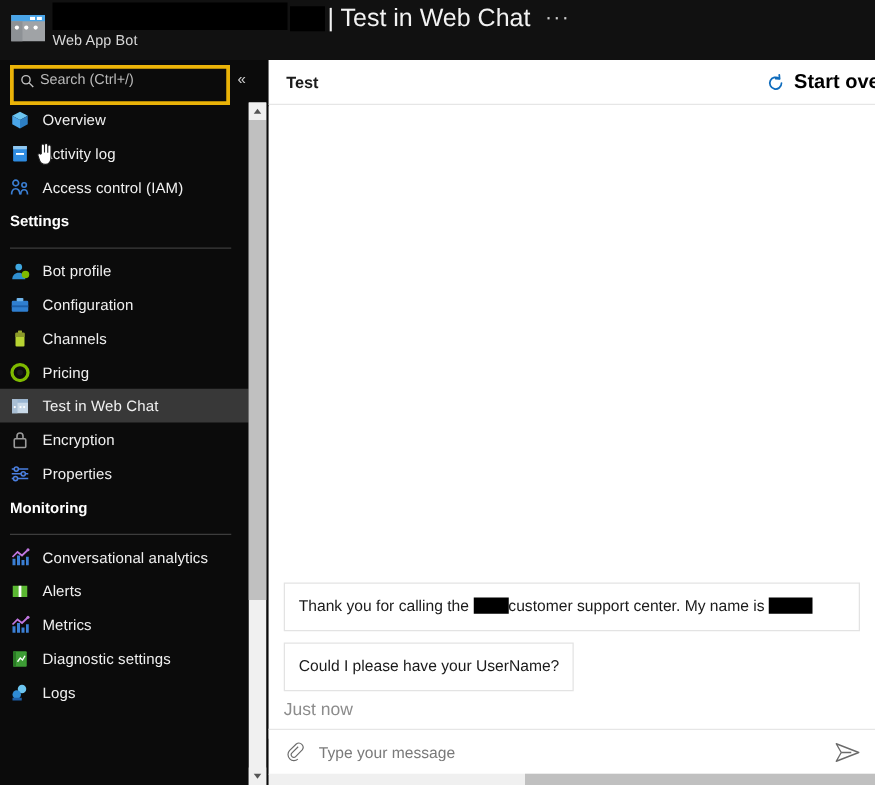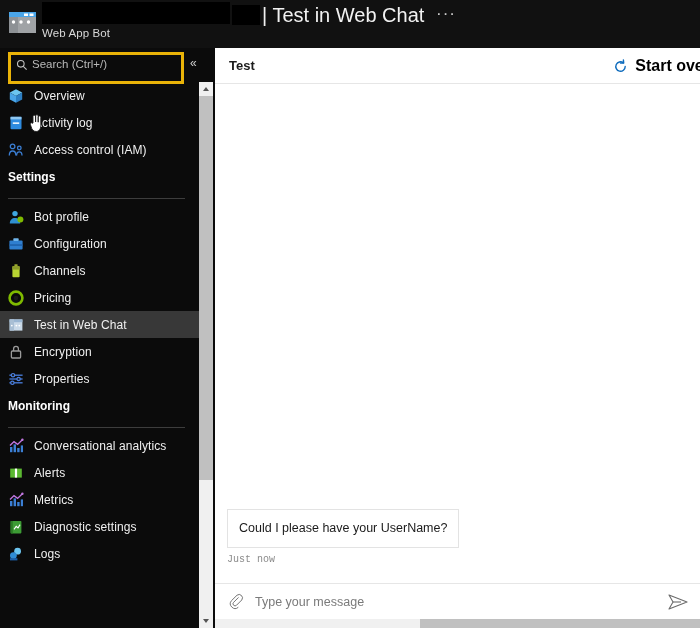--- a/index.html
+++ b/index.html
@@ -145,21 +145,21 @@
     padding: 9px 11px; margin-bottom: 9px;
     font-size: 12.5px; color: #1b1b1b; line-height: 19px;
     display: inline-block; max-width: 100%;
   }
   .bubble.full { display: block; width: 100%; }
   .redact-inline {
     display: inline-block; width: 28px; height: 13px;
     background: #000000; vertical-align: -2px;
   }
   #ts {
-    font-size: 10px; color: #8c8c8c; margin-top: -3px; margin-bottom: 20px; font-family: Liberation Mono, monospace;
+    font-size: 14px; color: #8c8c8c; margin-top: -3px; margin-bottom: 10px;
   }
 
   #composer {
     position: absolute; left: 0; bottom: 8px; width: 485px; height: 37px;
     border-top: 1px solid #e6e6e6; background: #ffffff;
     display: flex; align-items: center;
   }
   #clip { margin-left: 13px; width: 16px; height: 18px; cursor: pointer; }
   #msg-input {
     flex: 1; border: none; outline: none; margin-left: 11px;
@@ -387,21 +387,21 @@
     <div id="start-over">
       <svg width="15" height="15" viewBox="0 0 16 16">
         <path d="M13 8 a5 5 0 1 1 -1.9 -3.9" fill="none" stroke="#0f6cbd" stroke-width="1.5" stroke-linecap="round"></path>
         <path d="M11.1 1 L11.4 4.4 L8 4.2" fill="none" stroke="#0f6cbd" stroke-width="1.5" stroke-linecap="round" stroke-linejoin="round"></path>
       </svg>
       <span class="lbl">Start over</span>
     </div>
   </div>
 
   <div id="chat-body">
-    <div id="msgs"><div class="bubble"><span>Could I please have your UserName?</span></div><div id="ts">Just now</div></div>
+    <div id="msgs"><div class="bubble full"><span>Thank you for calling the </span><span class="redact-inline" style="width: 28px;"></span><span>customer support center. My name is </span><span class="redact-inline" style="width: 35px;"></span></div><div class="bubble"><span>Could I please have your UserName?</span></div><div id="ts">Just now</div></div>
   </div>
 
   <div id="composer">
     <svg id="clip" viewBox="0 0 16 18">
       <path d="M11.4 5.2 L5.6 11 a2.4 2.4 0 0 0 3.4 3.4 l6.2 -6.2 a4 4 0 0 0 -5.6 -5.6 L3.2 8.9
                a5.6 5.6 0 0 0 7.9 7.9" fill="none" stroke="#6b6b6b" stroke-width="1.1" transform="scale(0.85) translate(1,0)"></path>
     </svg>
     <input id="msg-input" type="text" placeholder="Type your message" style="">
     <svg id="send" viewBox="0 0 20 16">
       <path d="M1 1 L19 8 L1 15 L5 8 Z" fill="none" stroke="#6b6b6b" stroke-width="1.1" stroke-linejoin="round"></path>

